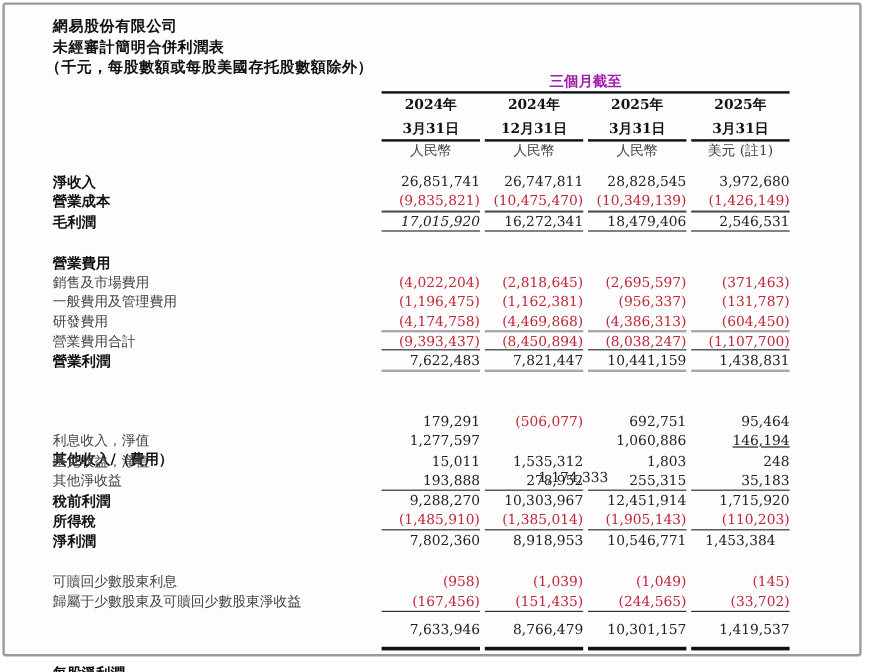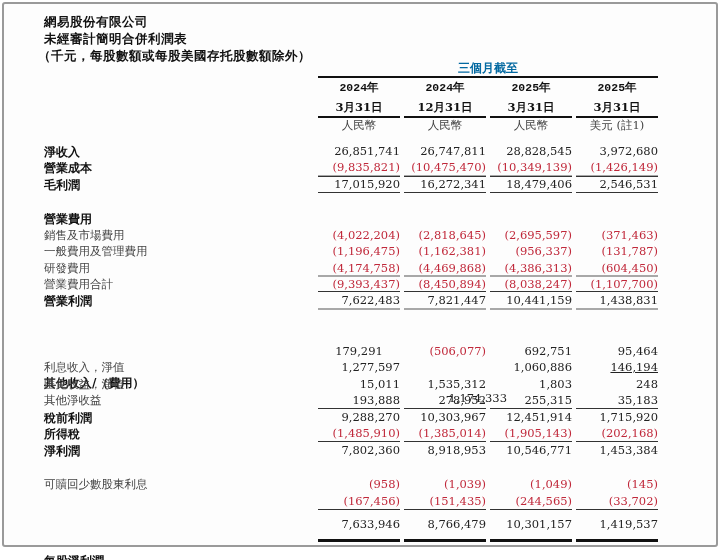--- a/index.html
+++ b/index.html
@@ -3,24 +3,24 @@
 <meta charset="utf-8">
 <style>
   html, body { margin:0; padding:0; }
   body { width:724px; height:560px; background:#ffffff; position:relative; overflow:hidden;
          font-family:"DejaVu Serif","Liberation Serif",serif; color:#222; }
   .frame { position:absolute; left:2px; top:2px; width:716px; height:545px;
            border:2px solid #9a9a9a; border-radius:3px; background:#fdfdfd; box-sizing:border-box; }
   .hdr { position:absolute; left:44px; font-family:"DejaVu Sans","Liberation Sans",sans-serif;
          font-weight:bold; font-size:12.5px; color:#111; letter-spacing:0.5px; }
   .period { position:absolute; left:318px; top:60px; width:340px; text-align:center;
-            font-family:"DejaVu Sans","Liberation Sans",sans-serif; font-weight:bold; font-size:12px; color:#0369a1; }
+            font-family:"DejaVu Sans","Liberation Sans",sans-serif; font-weight:bold; font-size:12px; color:#a21caf; }
   .period-line { position:absolute; left:318px; top:76px; width:340px; height:2px; background:#111; }
   .colhead { position:absolute; width:82px; text-align:center; font-weight:bold; font-size:11.5px; color:#111; }
-  .colhead .y { position:absolute; top:0; width:100%;font-family:Liberation Mono, monospace; }
+  .colhead .y { position:absolute; top:0; width:100%; }
   .colhead .d { position:absolute; top:20px; width:100%; }
   .colhead .ul { position:absolute; top:36px; left:0; width:100%; height:2px; background:#111; }
   .colhead .c { position:absolute; top:38px; width:100%; font-weight:normal; font-size:11.5px; color:#444; }
   .row { position:absolute; left:0; width:724px; height:16px; }
   .lbl { position:absolute; left:44px; top:0; font-size:11.5px; color:#444; white-space:nowrap; }
   .lbl.b { font-family:"DejaVu Sans","Liberation Sans",sans-serif; font-weight:bold; color:#111; font-size:12px; }
   .v { position:absolute; top:0; width:82px; text-align:right; font-size:11.5px; color:#222; white-space:nowrap; }
   .v.neg { color:#c0283a; }
   .rule { position:absolute; height:1px; background:#333; width:82px; }
   .rule.gray { height:2px; background:#a8a8a8; }
@@ -75,21 +75,21 @@
     </div>
     <div class="row" style="top: 160px;">
       <div class="lbl b">營業成本</div>
       <div class="v neg" style="left: 318px;">(9,835,821)</div>
       <div class="v neg" style="left: 404px;">(10,475,470)</div>
       <div class="v neg" style="left: 490px;">(10,349,139)</div>
       <div class="v neg" style="left: 576px;">(1,426,149)</div>
     </div>
     <div class="row" style="top: 177px;">
       <div class="lbl b">毛利潤</div>
-      <div class="v" style="left: 318px;">17,015,920</div>
+      <div class="v" style="left: 318px; font-style: italic;">17,015,920</div>
       <div class="v" style="left: 404px;">16,272,341</div>
       <div class="v" style="left: 490px;">18,479,406</div>
       <div class="v" style="left: 576px;">2,546,531</div>
     </div>
     <div class="row" style="top: 211px; text-align: right;">
       <div class="lbl b">營業費用</div>
       <div class="v" style="left: 318px;"></div>
       <div class="v" style="left: 404px;"></div>
       <div class="v" style="left: 490px;"></div>
       <div class="v" style="left: 576px;"></div>
@@ -130,21 +130,21 @@
       <div class="v" style="left: 576px;">1,438,831</div>
     </div>
     <div class="row" style="top: 327px; margin-top: 48px;">
       <div class="lbl b">其他收入/（費用）</div>
       <div class="v" style="left: 318px;"></div>
       <div class="v" style="left: 404px;"></div>
       <div class="v" style="left: 490px;"></div>
       <div class="v" style="left: 576px;"></div>
     </div>
     <div class="row" style="top: 344px;">
-      <div class="v" style="left: 318px; text-align: center;">179,291</div>
+      <div class="v" style="left: 318px;">179,291</div>
       <div class="v neg" style="left: 404px;">(506,077)</div>
       <div class="v" style="left: 490px;">692,751</div>
       <div class="v" style="left: 576px;">95,464</div>
     </div>
     <div class="row" style="top: 360px;">
       <div class="lbl">利息收入，淨值</div>
       <div class="v" style="left: 318px;">1,277,597</div>
       <div class="v" style="left: 425px; margin-top: 31px;">1,174,333</div>
       <div class="v" style="left: 490px;">1,060,886</div>
       <div class="v" style="left: 576px; text-decoration: underline;">146,194</div>
@@ -168,37 +168,38 @@
       <div class="v" style="left: 318px;">9,288,270</div>
       <div class="v" style="left: 404px;">10,303,967</div>
       <div class="v" style="left: 490px;">12,451,914</div>
       <div class="v" style="left: 576px;">1,715,920</div>
     </div>
     <div class="row" style="top: 426px;">
       <div class="lbl b">所得稅</div>
       <div class="v neg" style="left: 318px;">(1,485,910)</div>
       <div class="v neg" style="left: 404px;">(1,385,014)</div>
       <div class="v neg" style="left: 490px;">(1,905,143)</div>
-      <div class="v neg" style="left: 576px;">(202,168)</div>
+      <div class="v neg" style="left: 576px;">(110,203)</div>
     </div>
     <div class="row" style="top: 443px;">
       <div class="lbl b">淨利潤</div>
       <div class="v" style="left: 318px;">7,802,360</div>
       <div class="v" style="left: 404px;">8,918,953</div>
       <div class="v" style="left: 490px;">10,546,771</div>
-      <div class="v" style="left: 576px;">1,453,384</div>
+      <div class="v" style="left: 576px; text-align: center;">1,453,384</div>
     </div>
     <div class="row" style="top: 477px;">
       <div class="lbl">可贖回少數股東利息</div>
       <div class="v neg" style="left: 318px;">(958)</div>
       <div class="v neg" style="left: 404px;">(1,039)</div>
       <div class="v neg" style="left: 490px;">(1,049)</div>
       <div class="v neg" style="left: 576px;">(145)</div>
     </div>
     <div class="row" style="top: 494px;">
+      <div class="lbl">歸屬于少數股東及可贖回少數股東淨收益</div>
       <div class="v neg" style="left: 318px;">(167,456)</div>
       <div class="v neg" style="left: 404px;">(151,435)</div>
       <div class="v neg" style="left: 490px;">(244,565)</div>
       <div class="v neg" style="left: 576px;">(33,702)</div>
     </div>
     <div class="row" style="top: 517px;">
       <div class="v" style="left: 318px;">7,633,946</div>
       <div class="v" style="left: 404px;">8,766,479</div>
       <div class="v" style="left: 490px;">10,301,157</div>
       <div class="v" style="left: 576px;">1,419,537</div>

